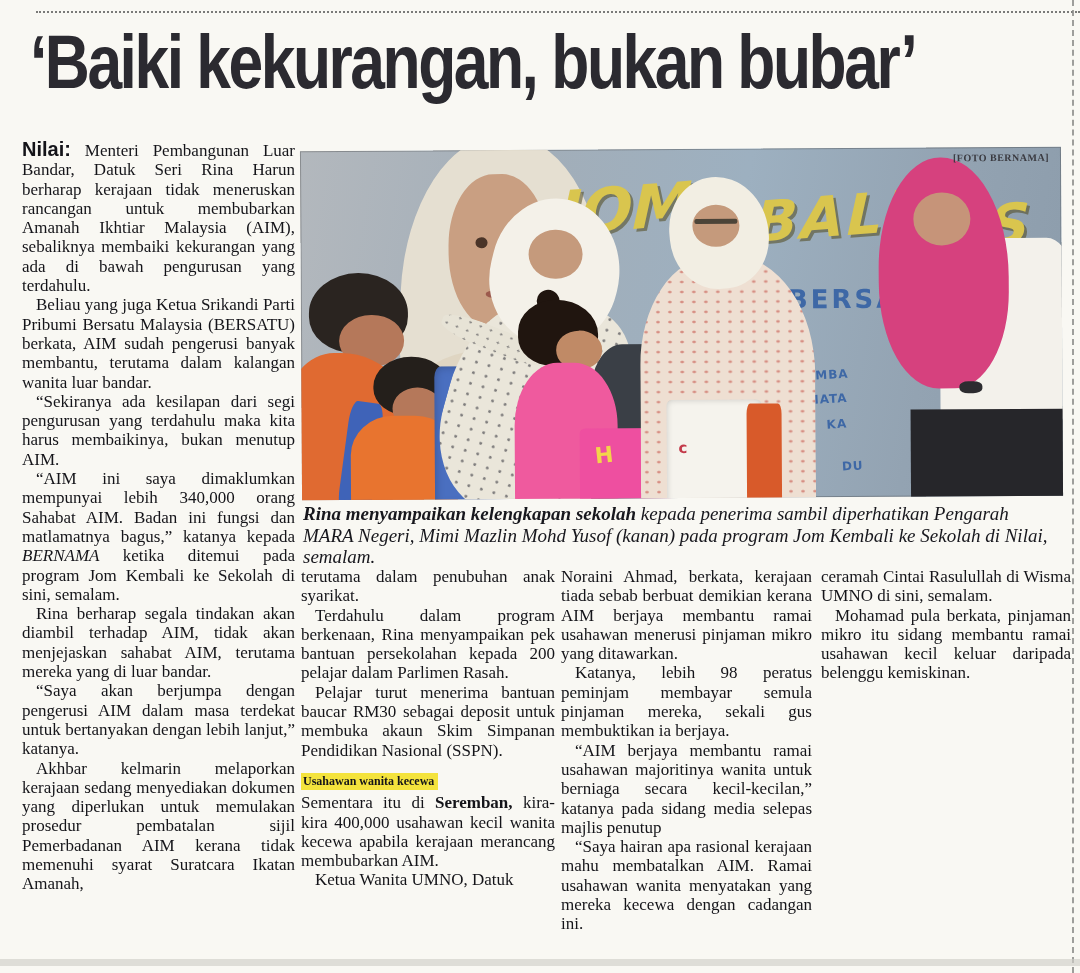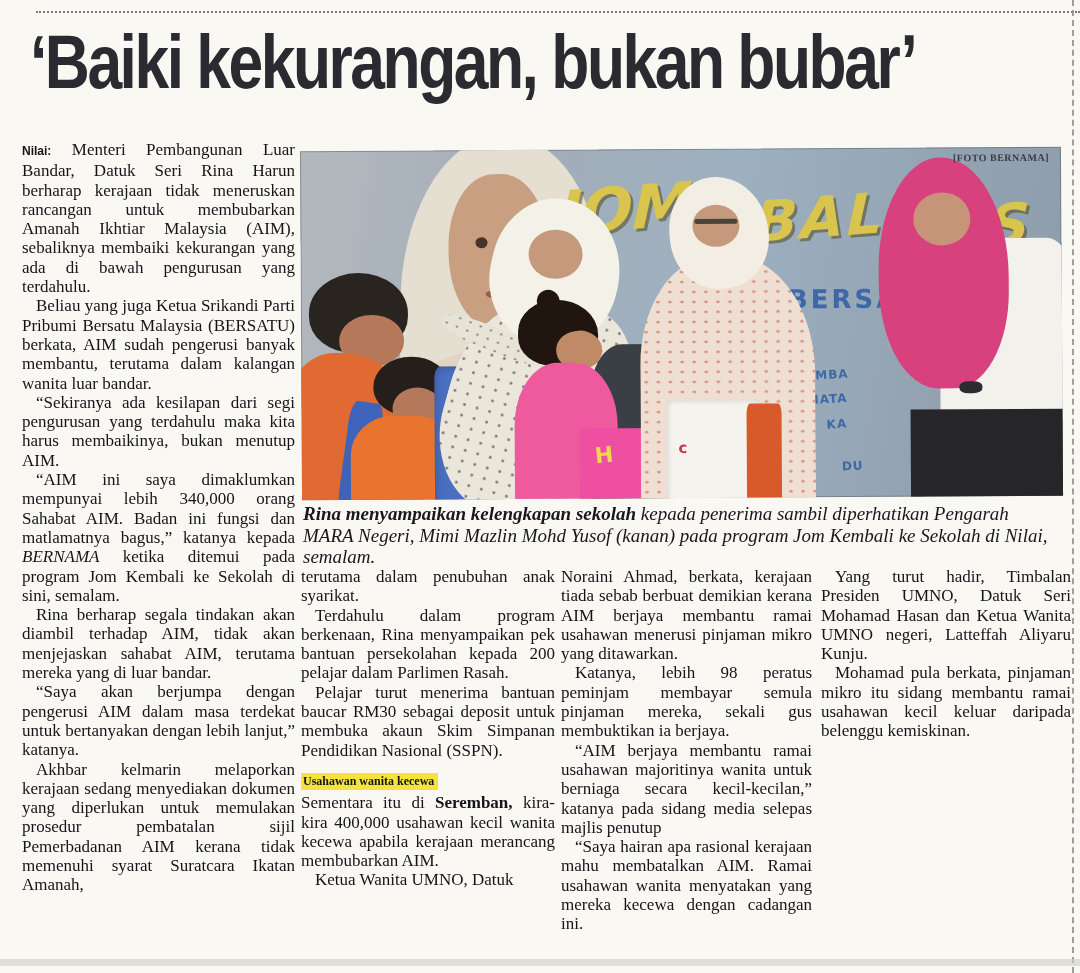--- a/index.html
+++ b/index.html
@@ -15,21 +15,21 @@
     font-family:"Liberation Sans",sans-serif;font-weight:700;font-size:76px;line-height:1.05;
     letter-spacing:-3px;color:#2b2a30;transform:scaleX(.82);transform-origin:left top;white-space:nowrap;}
   
   .col{position:absolute;text-align:justify;font-size:17px;line-height:19.3px;}
   .col1{left:22px;top:140px;width:273px;}
   .col2{left:301px;top:567px;width:254px;}
   .col3{left:561px;top:567px;width:251px;}
   .col4{left:821px;top:567px;width:250px;}
   .col p{margin:0;}
   .indent{text-indent:14px;}
-  .dateline{font-family:"Liberation Sans",sans-serif;font-weight:700;font-size:12px;}
+  .dateline{font-family:"Liberation Sans",sans-serif;font-weight:700;font-size:20px;}
   .em{font-style:italic;}
   .b{font-weight:700;}
   .subhead{margin-top:12px !important;margin-bottom:2px !important;font-weight:700;font-size:12px;text-indent:0;}
   .subhead span{background:#f4e33c;padding:1px 4px 2px 2px;}
   
   .photo{position:absolute;left:301px;top:149px;width:761px;height:349px;margin:0;overflow:hidden;
     transform:rotate(-.35deg);background:linear-gradient(100deg,#b3b8bd 0%,#a2aeb9 30%,#9db0c0 55%,#93a3b2 80%,#8c9cab 100%);
     box-shadow:inset 0 0 0 1px rgba(60,60,60,.35);}
   .photo *{position:absolute;}
   .credit{top:5px;right:12px;font-family:"Liberation Serif",serif;font-weight:700;font-size:10px;color:#3a3a40;letter-spacing:.5px;}
@@ -190,18 +190,18 @@
   </div>
 
   <div class="col col3">
     <p>Noraini Ahmad, berkata, kerajaan tiada sebab berbuat demikian kerana AIM berjaya membantu ramai usahawan menerusi pinjaman mikro yang ditawarkan.</p>
     <p class="indent">Katanya, lebih 98 peratus peminjam membayar semula pinjaman mereka, sekali gus membuktikan ia berjaya.</p>
     <p class="indent">“AIM berjaya membantu ramai usahawan majoritinya wanita untuk berniaga secara kecil-kecilan,” katanya pada sidang media selepas majlis penutup</p>
     <p class="indent">“Saya hairan apa rasional kerajaan mahu membatalkan AIM. Ramai usahawan wanita menyatakan yang mereka kecewa dengan cadangan ini.</p>
   </div>
 
   <div class="col col4">
-    <p class="indent">Yang turut hadir, Timbalan Presiden UMNO, Datuk Seri Mohamad Hasan dan Ketua Wanita UMNO negeri, Latteffah Aliyaru Kunju.</p>
+    <p>ceramah Cintai Rasulullah di Wisma UMNO di sini, semalam.</p>
     <p class="indent">Mohamad pula berkata, pinjaman mikro itu sidang membantu ramai usahawan kecil keluar daripada belenggu kemiskinan.</p>
   </div>
 
   <div class="bottom-strip"></div>
 </div>
 
 </body></html>

